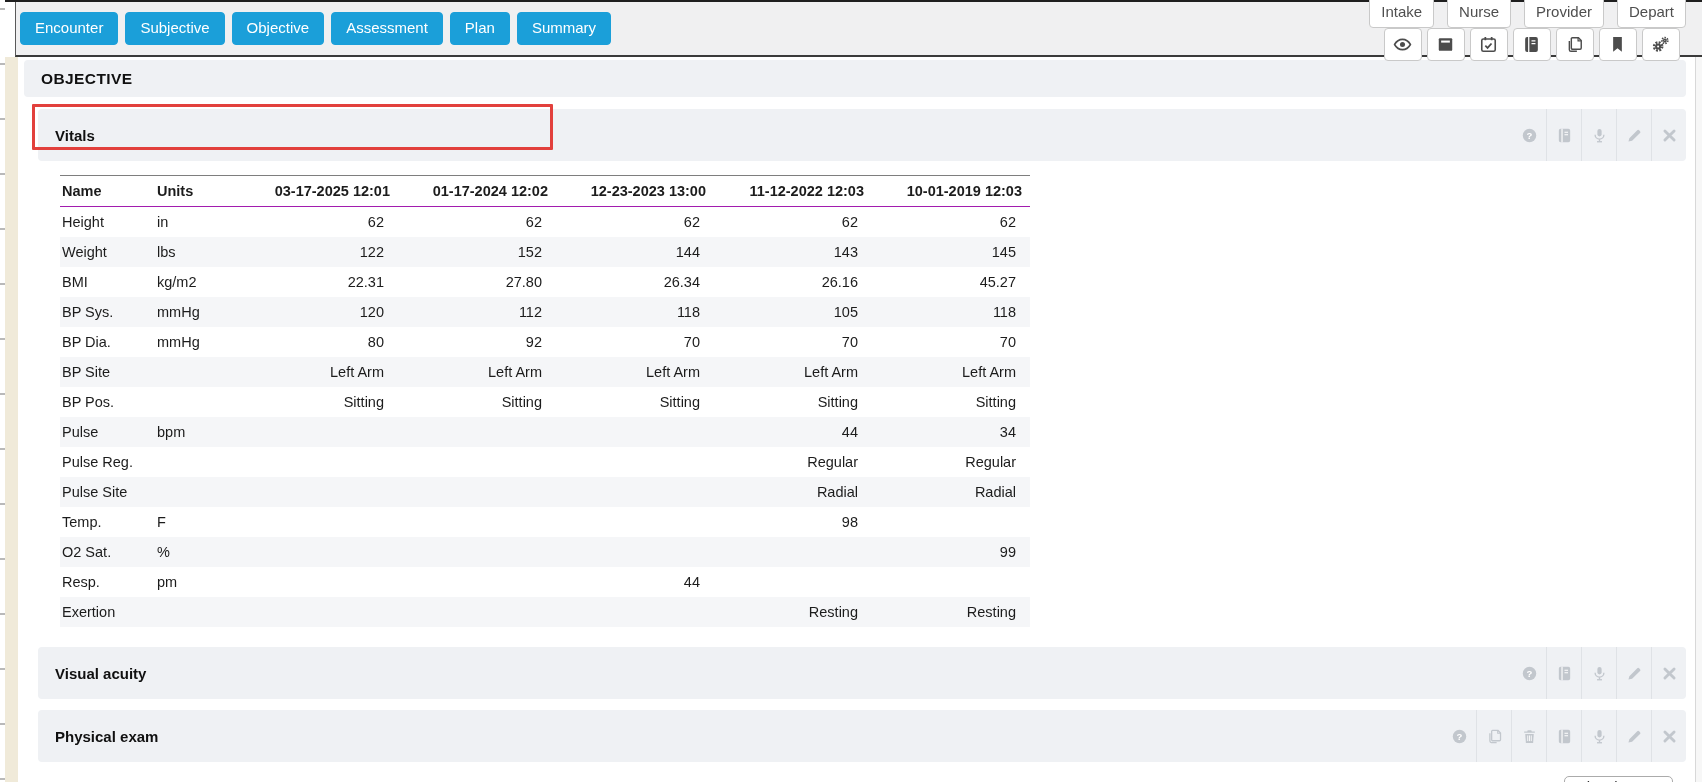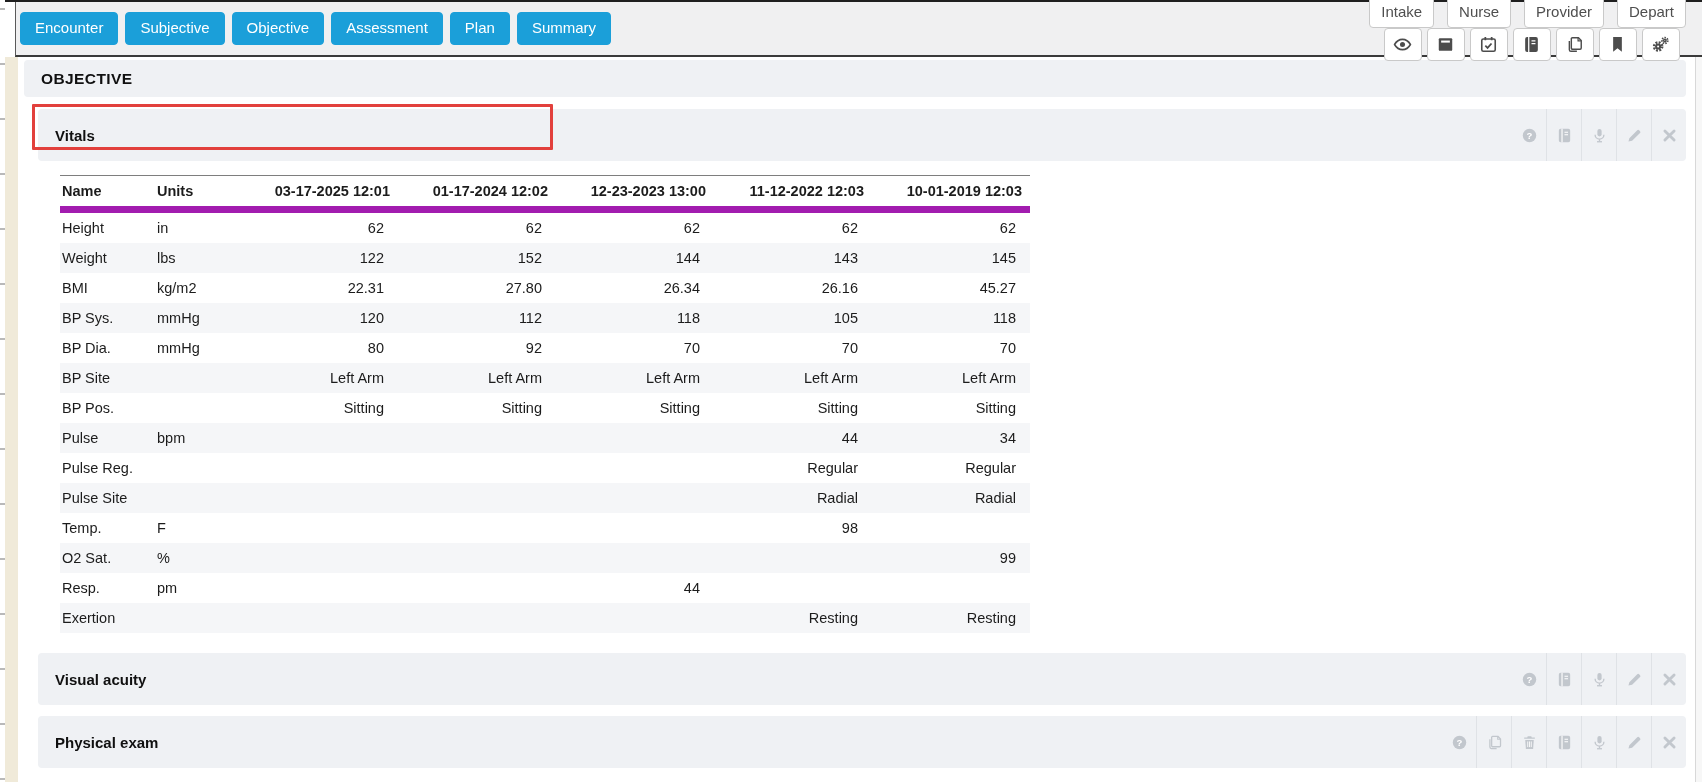--- a/index.html
+++ b/index.html
@@ -67,21 +67,21 @@
     border:3px solid var(--highlight,#e2403c);box-sizing:border-box;
     pointer-events:none;z-index:3;border-radius:1px;
   }
   
   .vitals-table{
     margin:14px 0 0 42px;border-collapse:collapse;table-layout:fixed;
     font-size:14.5px;color:#1c1c1c;
   }
   .vitals-table th{
     font-weight:bold;text-align:right;height:30px;padding:0 8px 0 0;
-    border-top:1px solid #7e7e7e;border-bottom:7px solid #a21caf;white-space:nowrap;
+    border-top:1px solid #7e7e7e;border-bottom:1px solid #a21caf;white-space:nowrap;
   }
   .vitals-table td{text-align:right;height:30px;padding:0 14px 0 0;white-space:nowrap;}
   .vitals-table th.colL,.vitals-table td.colL{text-align:left;padding:0 0 0 2px;}
   .vitals-table tbody tr:nth-child(even){background:#f5f6f8;}
   
   .va-wrap{margin-top:20px;border-radius:7px;}
   .pe-wrap{margin-top:11px;}
   .footer-row{display:flex;justify-content:flex-end;margin:14px 22px 0 0;}
   .btn-visual-exam{
     background:#fff;border:1px solid #ababab;border-radius:5px;color:#333;

